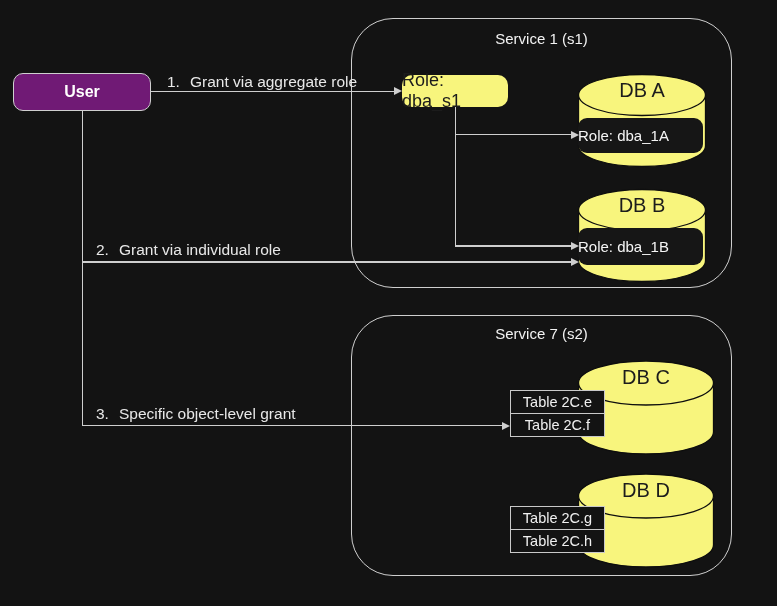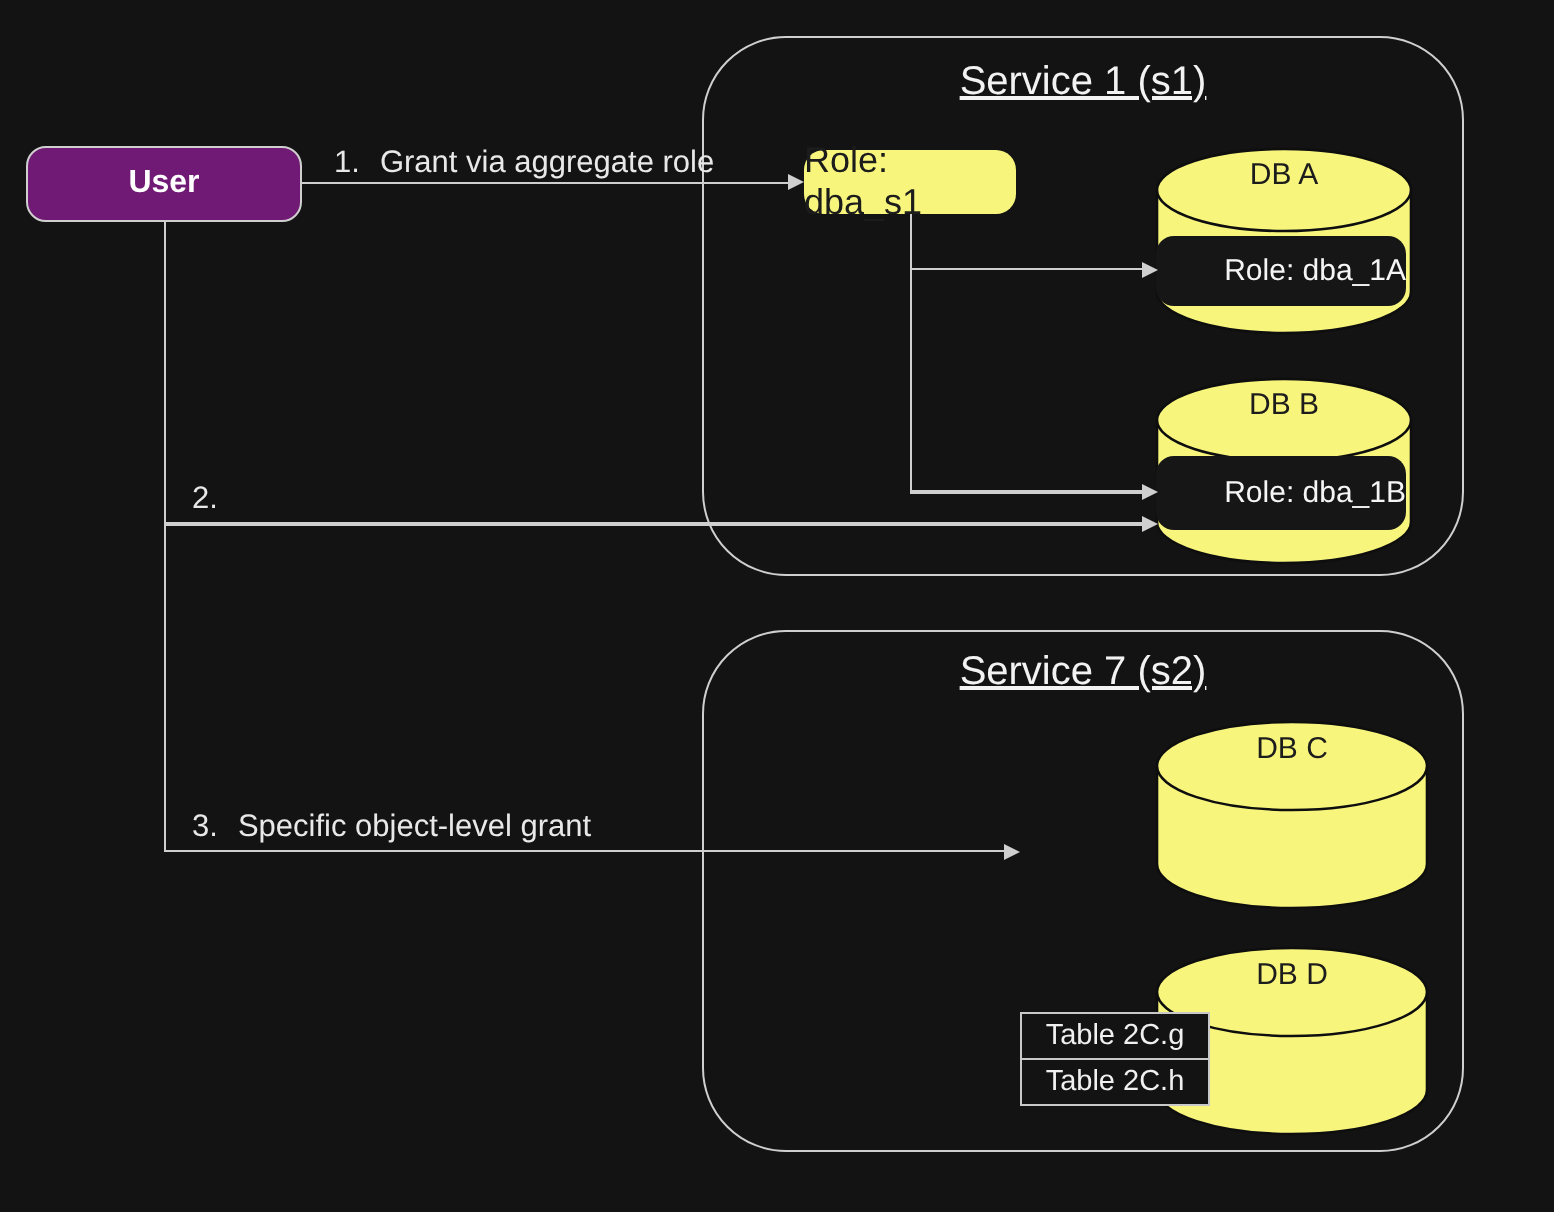--- a/index.html
+++ b/index.html
@@ -23,47 +23,47 @@
     color:#ffffff;font-weight:bold;font-size:16px;z-index:3;
   }
   .service{
     position:absolute;left:351px;width:379px;
     border:1.5px solid var(--line);border-radius:42px;z-index:1;
   }
   .svc1{top:18px;height:268px;}
   .svc2{top:315px;height:259px;}
   .service-title{
     position:absolute;left:0;width:100%;text-align:center;
-    color:#f2f2f2;font-size:20px;text-decoration:underline;
+    color:#f2f2f2;font-size:15px;
   }
   .svc1 .service-title{top:11px;}
   .svc2 .service-title{top:9px;}
 
   .role-yellow{
     position:absolute;left:402px;top:75px;width:106px;height:32px;
     background:var(--yellow);border-radius:10px;
     display:flex;align-items:center;justify-content:center;
     color:var(--ink-dark);font-size:18px;z-index:3;
   }
   .role-dark{
     position:absolute;width:125px;background:var(--darknode);border-radius:9px;
-    display:flex;align-items:center;justify-content:flex-end;
+    display:flex;align-items:center;justify-content:flex-start;
     color:#f5f5f5;font-size:15px;z-index:3;
   }
   .role-1a{left:578px;top:118px;height:35px;}
   .role-1b{left:578px;top:228px;height:37px;}
 
   .cyl{position:absolute;z-index:2;}
   .cyl-a{left:577px;top:73px;}
   .cyl-b{left:577px;top:188px;}
   .cyl-c{left:577px;top:360px;}
   .cyl-d{left:577px;top:473px;}
   .cyl-label{
     position:absolute;left:0;top:6px;width:100%;text-align:center;
-    color:var(--ink-dark);font-size:15px;
+    color:var(--ink-dark);font-size:20px;
   }
 
   .table-stack{
     position:absolute;width:93px;border:1.3px solid #c9c9c9;
     background:var(--bg);z-index:3;
   }
   .stack-c{left:510px;top:390px;}
   .stack-d{left:510px;top:506px;}
   .table-cell{
     height:22px;display:flex;align-items:center;justify-content:center;
@@ -154,20 +154,24 @@
   <div class="cyl cyl-c" style="width:138px;height:96px;">
     <svg width="138" height="96" viewBox="0 0 138 96">
       <ellipse cx="69" cy="72" rx="67.5" ry="22" fill="#f8f57d" stroke="#0e0e0e" stroke-width="1.3"></ellipse>
       <rect x="1.5" y="23" width="135" height="49" fill="#f8f57d"></rect>
       <line x1="1.5" y1="23" x2="1.5" y2="72" stroke="#0e0e0e" stroke-width="1.3"></line>
       <line x1="136.5" y1="23" x2="136.5" y2="72" stroke="#0e0e0e" stroke-width="1.3"></line>
       <ellipse cx="69" cy="23" rx="67.5" ry="22" fill="#f8f57d" stroke="#0e0e0e" stroke-width="1.3"></ellipse>
     </svg>
     <div class="cyl-label">DB C</div>
   </div>
+  <div class="table-stack stack-c">
+    <div class="table-cell">Table 2C.e</div>
+    <div class="table-cell">Table 2C.f</div>
+  </div>
 
   <div class="cyl cyl-d" style="width:138px;height:96px;">
     <svg width="138" height="96" viewBox="0 0 138 96">
       <ellipse cx="69" cy="72" rx="67.5" ry="22" fill="#f8f57d" stroke="#0e0e0e" stroke-width="1.3"></ellipse>
       <rect x="1.5" y="23" width="135" height="49" fill="#f8f57d"></rect>
       <line x1="1.5" y1="23" x2="1.5" y2="72" stroke="#0e0e0e" stroke-width="1.3"></line>
       <line x1="136.5" y1="23" x2="136.5" y2="72" stroke="#0e0e0e" stroke-width="1.3"></line>
       <ellipse cx="69" cy="23" rx="67.5" ry="22" fill="#f8f57d" stroke="#0e0e0e" stroke-width="1.3"></ellipse>
     </svg>
     <div class="cyl-label">DB D</div>
@@ -193,19 +197,20 @@
   <div class="arr arr-1a"></div>
   <div class="hline s1int-h2"></div>
   <div class="arr arr-1b"></div>
 
   <div class="edge-label lbl1">
     <span>1.</span>
     <span>Grant via aggregate role</span>
   </div>
   <div class="edge-label lbl2">
     <span>2.</span>
+    <span>Grant via individual role</span>
   </div>
   <div class="edge-label lbl3">
     <span>3.</span>
     <span>Specific object-level grant</span>
   </div>
 
 </div>
 
 </body></html>

